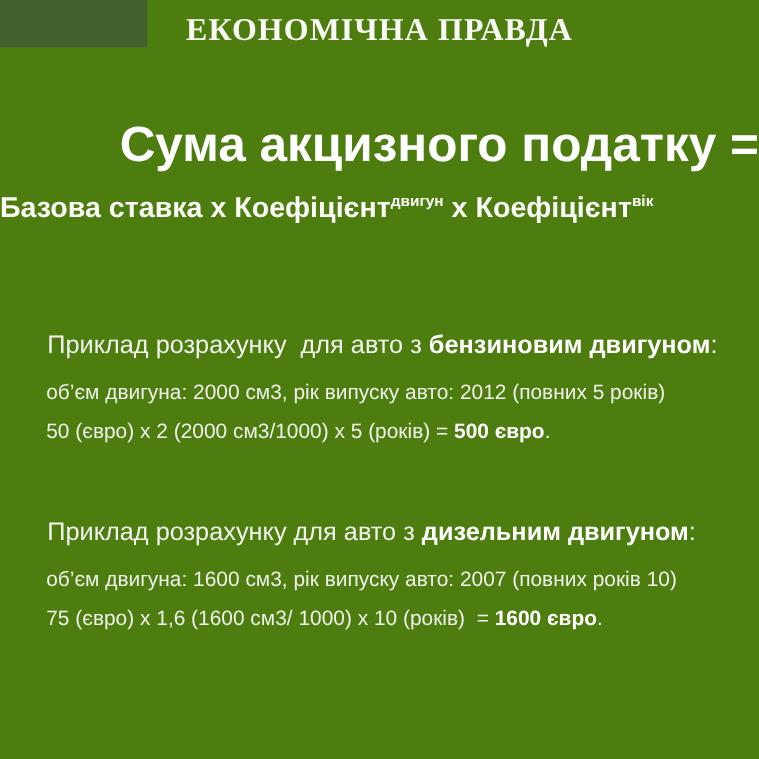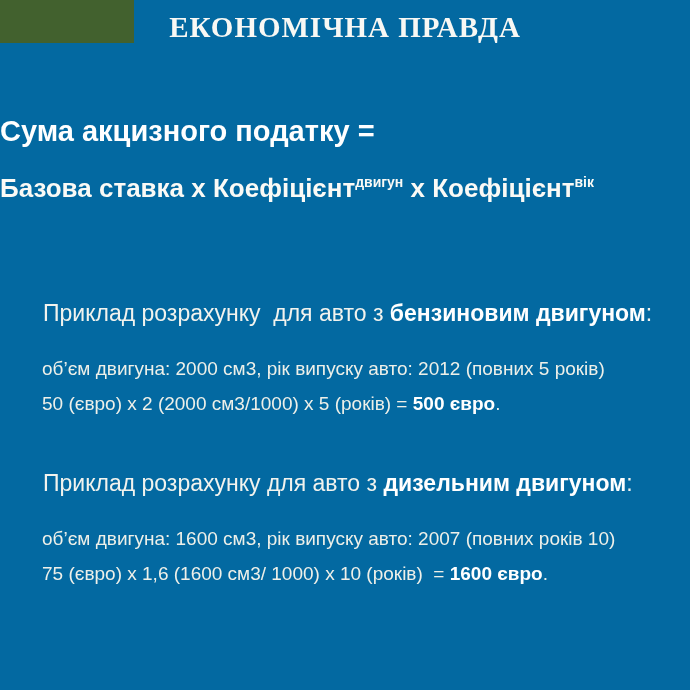--- a/index.html
+++ b/index.html
@@ -6,21 +6,21 @@
   html, body {
     margin: 0;
     padding: 0;
     background: #222;
   }
   .canvas {
     position: relative;
     width: 690px;
     height: 690px;
     margin: 0 auto;
-    background: #0369a1;
+    background: #4d7c0f;
     overflow: hidden;
     font-family: "Liberation Sans", "DejaVu Sans", sans-serif;
     color: #f2f3ee;
   }
   .corner-patch {
     position: absolute;
     top: 0;
     left: 0;
     width: 134px;
     height: 43px;
@@ -37,22 +37,22 @@
     font-size: 29px;
     line-height: 36px;
     letter-spacing: 1px;
     color: #f8f8f4;
   }
   .title {
     position: absolute;
     top: 106px;
     left: 0;
     width: 100%;
-    text-align: left;
-    font-size: 29px;
+    text-align: right;
+    font-size: 45px;
     line-height: 50px;
     font-weight: 700;
     color: #ffffff;
   }
   .formula {
     position: absolute;
     top: 171px;
     left: 0;
     width: 100%;
     text-align: left;
@@ -86,21 +86,20 @@
   .ex-heading.petrol { top: 279px; }
   .ex-heading.diesel { top: 449px; }
   .ex-line {
     position: absolute;
     left: 42px;
     font-size: 19px;
     line-height: 23px;
     font-weight: 400;
     color: #eef0e9;
     white-space: pre-wrap;
-    margin-top: 11px;
   }
   .ex-line .bold {
     font-weight: 700;
     color: #ffffff;
   }
   .ex-line.petrol-spec { top: 346px; }
   .ex-line.petrol-calc { top: 381px; }
   .ex-line.diesel-spec { top: 516px; }
   .ex-line.diesel-calc { top: 551px; }
 </style>

